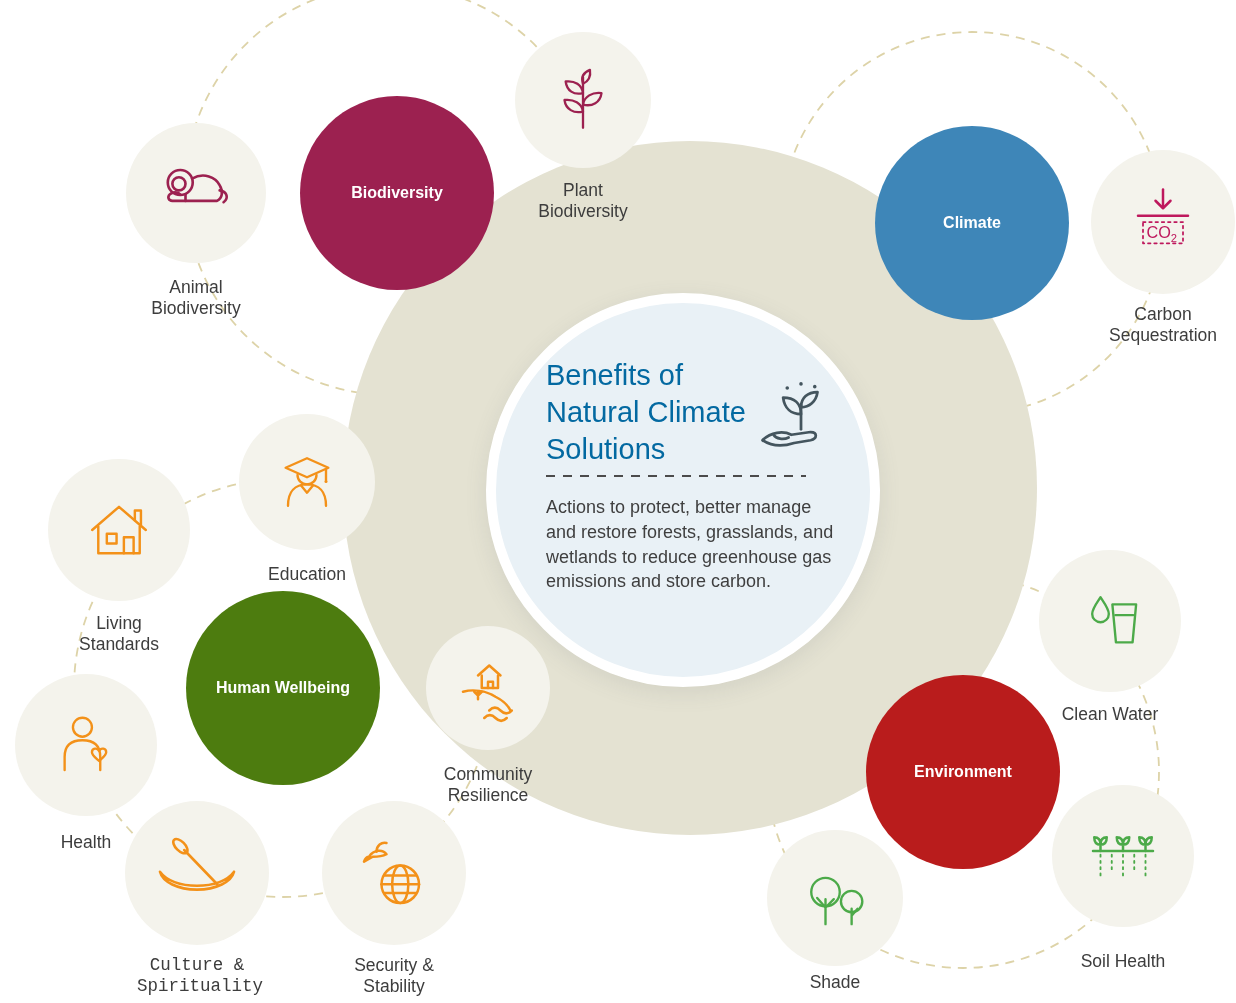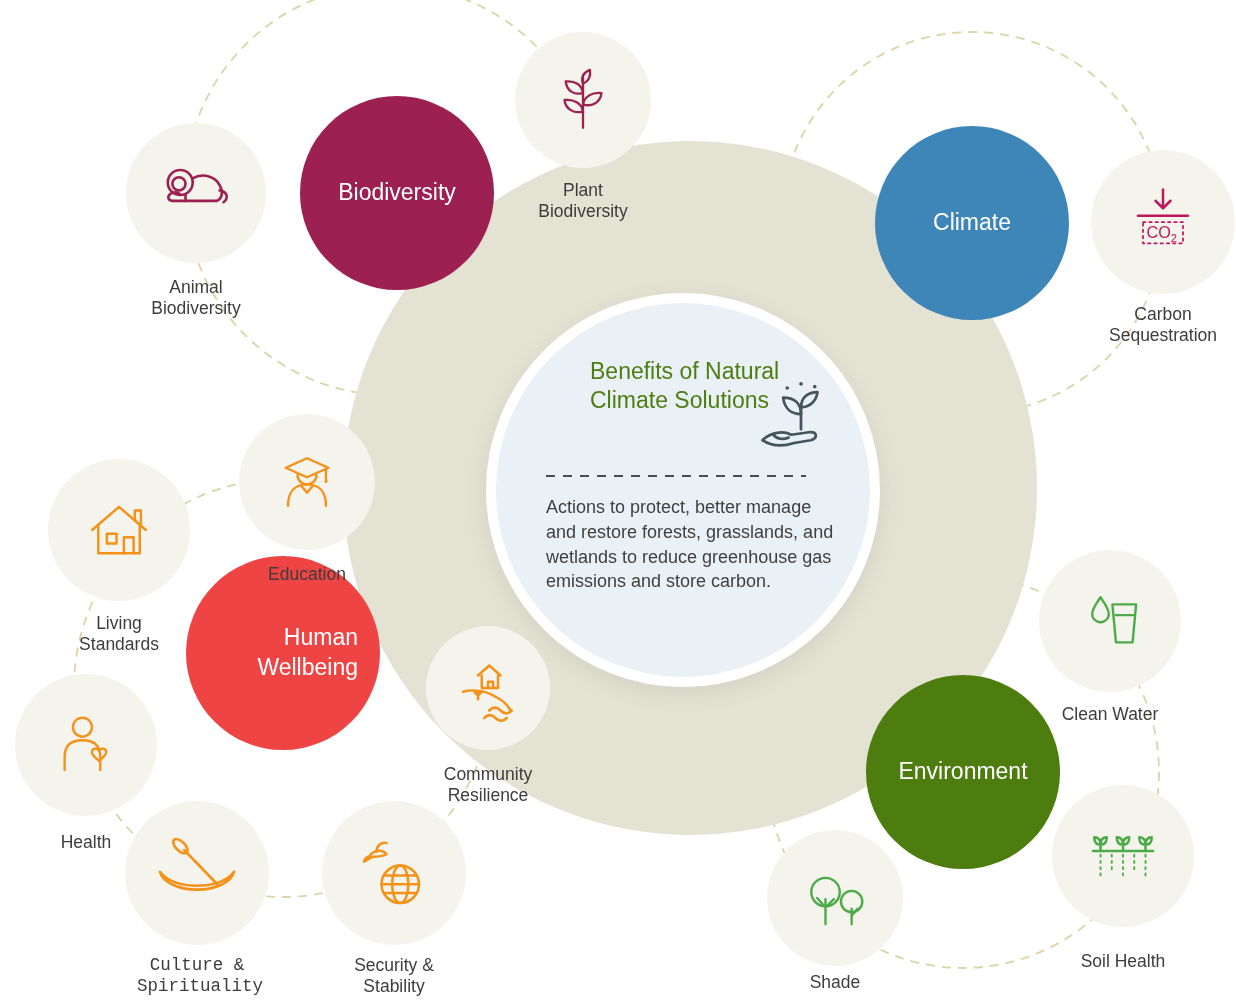--- a/index.html
+++ b/index.html
@@ -2,31 +2,31 @@
 <html><head>
 <meta charset="utf-8">
 <style>
   * { box-sizing: border-box; }
   html,body { margin:0; padding:0; background:#ffffff; }
   body { font-family:"Liberation Sans", sans-serif; color:#3d3d3d; }
   .stage { position:relative; width:1236px; height:1003px; overflow:hidden; background:#ffffff; }
   .underlay { position:absolute; left:0; top:0; }
 
   .cat-circle { position:absolute; border-radius:50%; display:flex; align-items:center; justify-content:center;
-    text-align:center; color:#fff; font-size:23px; line-height:1.3; }
+    text-align:center; color:#fff; font-size:16px; line-height:1.3;font-weight:bold; }
   .cat-label { width:150px; }
 
   .node { position:absolute; }
   .node-circle { border-radius:50%; background:#f4f3ec; display:flex; align-items:center; justify-content:center; }
   .node-label { position:absolute; left:50%; transform:translateX(-50%); text-align:center;
     font-size:17.5px; line-height:1.22; color:#3d3d3d; }
 
   .center-circle { position:absolute; left:486px; top:293px; width:394px; height:394px; border-radius:50%;
     background:#e9f1f6; border:10px solid #ffffff; box-shadow:0 6px 22px rgba(90,100,110,0.12); }
-  .center-title { position:absolute; left:50px; top:54px; width:232px; font-size:23px; line-height:1.28; color:#4d7c0f;margin-left:44px; }
+  .center-title { position:absolute; left:50px; top:54px; width:232px; font-size:29px; line-height:1.28; color:#0369a1; }
   .center-divider { position:absolute; left:50px; top:172px; width:260px; height:2px;
     background:repeating-linear-gradient(90deg,#4b4b4b 0 9px,transparent 9px 17px); }
   .center-desc { position:absolute; left:50px; top:192px; width:290px; font-size:18px; line-height:1.38; color:#3f3f3f; }
   .center-hand { position:absolute; left:250px; top:74px; color:#44555e; }
 
   svg.icon { display:block; }
 </style>
 </head>
 <body>
 
@@ -59,24 +59,24 @@
     <div class="center-divider"></div>
     <div class="center-desc">Actions to protect, better manage and restore forests, grasslands, and wetlands to reduce greenhouse gas emissions and store carbon.</div>
   </div>
 
   <div class="cat-circle" style="left: 300px; top: 96px; width: 194px; height: 194px; background: rgb(156, 33, 80);">
     <div class="cat-label">Biodiversity</div>
   </div>
   <div class="cat-circle" style="left: 875px; top: 126px; width: 194px; height: 194px; background: rgb(62, 134, 184);">
     <div class="cat-label">Climate</div>
   </div>
-  <div class="cat-circle" style="left: 186px; top: 556px; width: 194px; height: 194px; background: #ef4444; text-align: right;">
+  <div class="cat-circle" style="left: 186px; top: 591px; width: 194px; height: 194px; background: #4d7c0f;">
     <div class="cat-label">Human Wellbeing</div>
   </div>
-  <div class="cat-circle" style="left: 866px; top: 675px; width: 194px; height: 194px; background: #4d7c0f;">
+  <div class="cat-circle" style="left: 866px; top: 675px; width: 194px; height: 194px; background: #b91c1c;">
     <div class="cat-label">Environment</div>
   </div>
 
   <div class="node" style="left:126px;top:123px;width:140px;">
     <div class="node-circle" style="width: 140px; height: 140px; color: rgb(156, 33, 80);">
       <svg class="icon" width="84" height="84" viewBox="0 0 64 64" fill="none" stroke="currentColor" stroke-width="2" stroke-linecap="round" stroke-linejoin="round">
         <circle cx="20" cy="24" r="9.5"></circle>
         <circle cx="19" cy="25" r="5"></circle>
         <path d="M29,21 C38,16 47,20 50,26 C53,31 52,36 48,38 L14,38 C11,38 10,35 12,33 C14,31 18,31 20,33"></path>
         <path d="M50,30 C56,31 57,36 53,39"></path>

